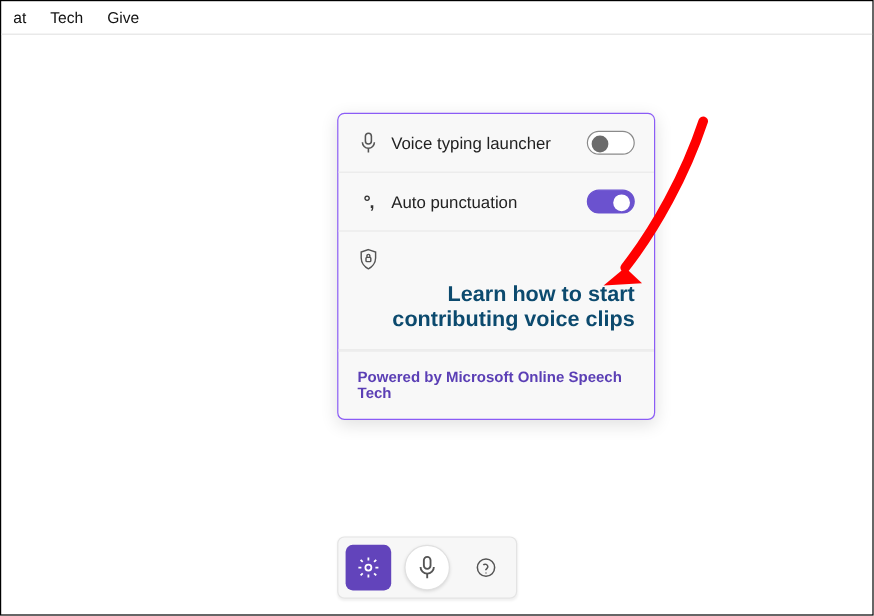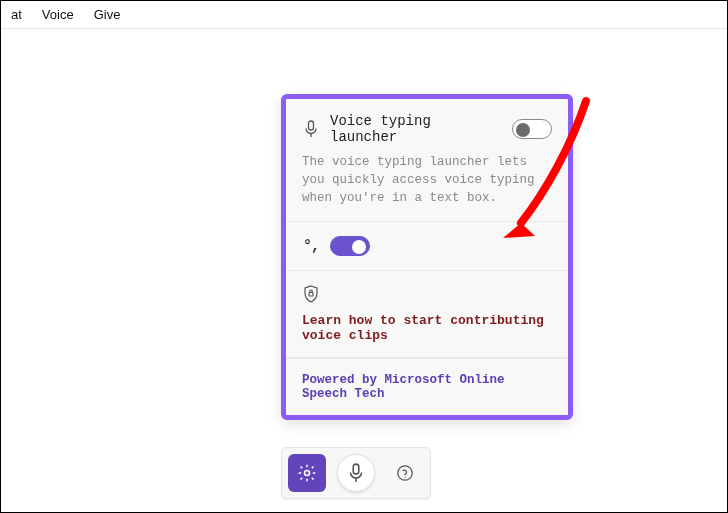--- a/index.html
+++ b/index.html
@@ -64,28 +64,27 @@
     box-shadow: 0 1px 3px rgba(0,0,0,0.12);
     color: #444;
   }
   .tb-help { color: #444; }
 
   
   .settings-panel {
     position: absolute;
     left: 280px;
     top: 93px;
-    width: 292px;
+    width: 265px;
     background: #f8f8f8;
-    border: 5px solid #8b5cf6;
+    border: 1px solid #8b5cf6;
     border-radius: 6px;
     box-shadow: 0 4px 14px rgba(0,0,0,0.12);
     font-size: 13px;
     color: #333;
-    font-family: Liberation Mono, monospace;
   }
   .sp-section {
     padding: 14px 16px 14px 16px;
     border-bottom: 1px solid #e9e9e9;
   }
   .sp-section:last-of-type.no-border { border-bottom: none; }
   .sp-row {
     display: flex;
     align-items: center;
     gap: 10px;
@@ -104,24 +103,25 @@
     font-size: 14px;
   }
   .sp-desc {
     margin-top: 8px;
     color: #8a8a8a;
     font-size: 12.5px;
     line-height: 1.45;
   }
   .sp-link {
     margin-top: 10px;
-    color: #7f1d1d;
-    font-size: 13px;
+    color: #0c4a6e;
+    font-size: 18px;
     font-weight: 600;
     cursor: pointer;
+    text-align: right;
   }
   .sp-footer {
     padding: 14px 16px;
     color: #5b3fb5;
     font-size: 12.5px;
     font-weight: 600;
   }
 
   
   .toggle {
@@ -159,46 +159,46 @@
     pointer-events: none;
   }
 
   svg { display: block; }
 </style>
 </head>
 <body>
 
 <div class="menubar">
   <div class="menu-item">at</div>
-  <div class="menu-item">Voice</div>
+  <div class="menu-item">Tech</div>
   <div class="menu-item">Give</div>
 </div>
 
 <div class="settings-panel">
 
   <div class="sp-section">
     <div class="sp-row">
       <span class="sp-icon">
         <svg width="14" height="18" viewBox="0 0 14 18" fill="none" stroke="#555" stroke-width="1.3">
           <rect x="4.5" y="1" width="5" height="9" rx="2.5"></rect>
           <path d="M2 8.5a5 5 0 0 0 10 0"></path>
           <line x1="7" y1="13.5" x2="7" y2="17"></line>
         </svg>
       </span>
       <span class="sp-label">Voice typing launcher</span>
       <div class="toggle off">
         <div class="knob"></div>
       </div>
     </div>
-    <div class="sp-desc">The voice typing launcher lets you quickly access voice typing when you're in a text box.</div>
   </div>
 
   <div class="sp-section">
     <div class="sp-row">
       <span class="sp-icon" style="font-size:15px;color:#333;font-weight:600;letter-spacing:-1px;">°,</span>
+      <span class="sp-label">Auto punctuation</span>
       <div class="toggle on">
         <div class="knob"></div>
       </div>
     </div>
   </div>
 
 
   <div class="sp-section no-border">
     <div class="sp-row">
       <span class="sp-icon">

